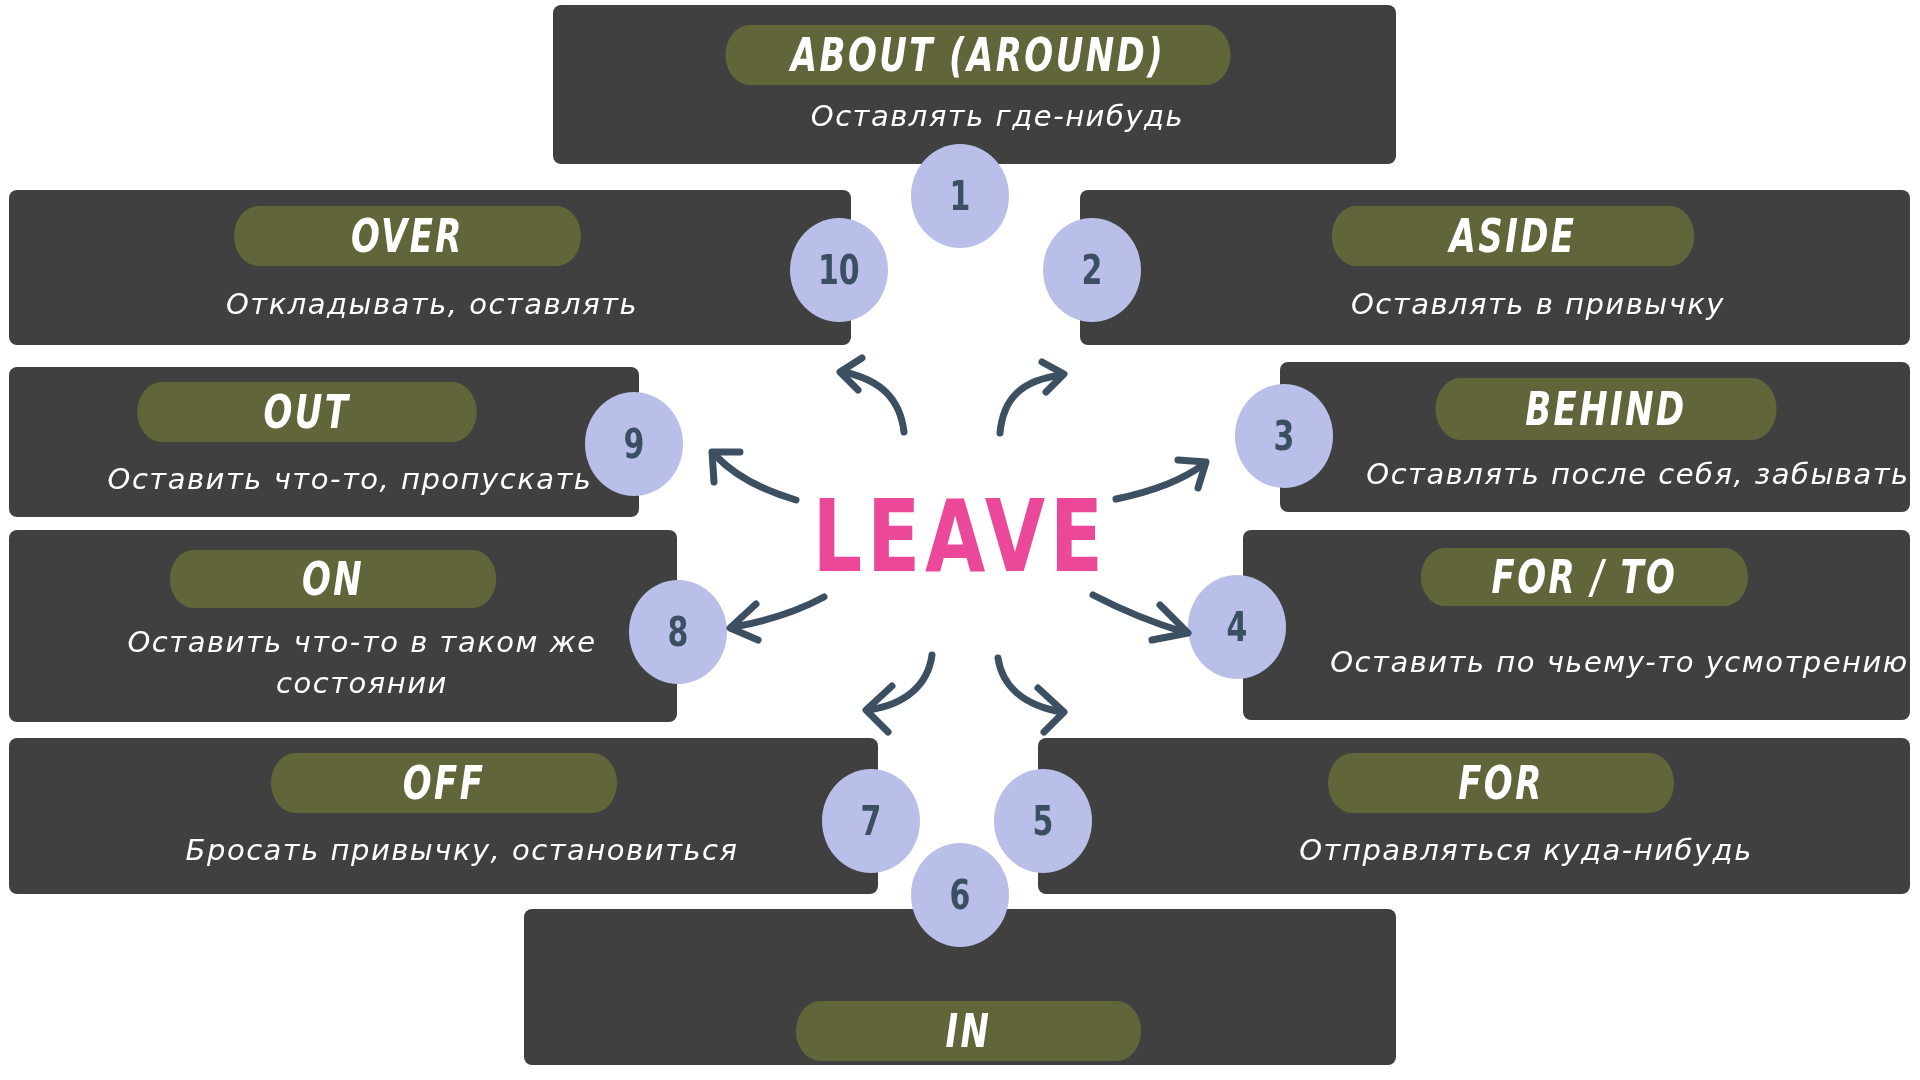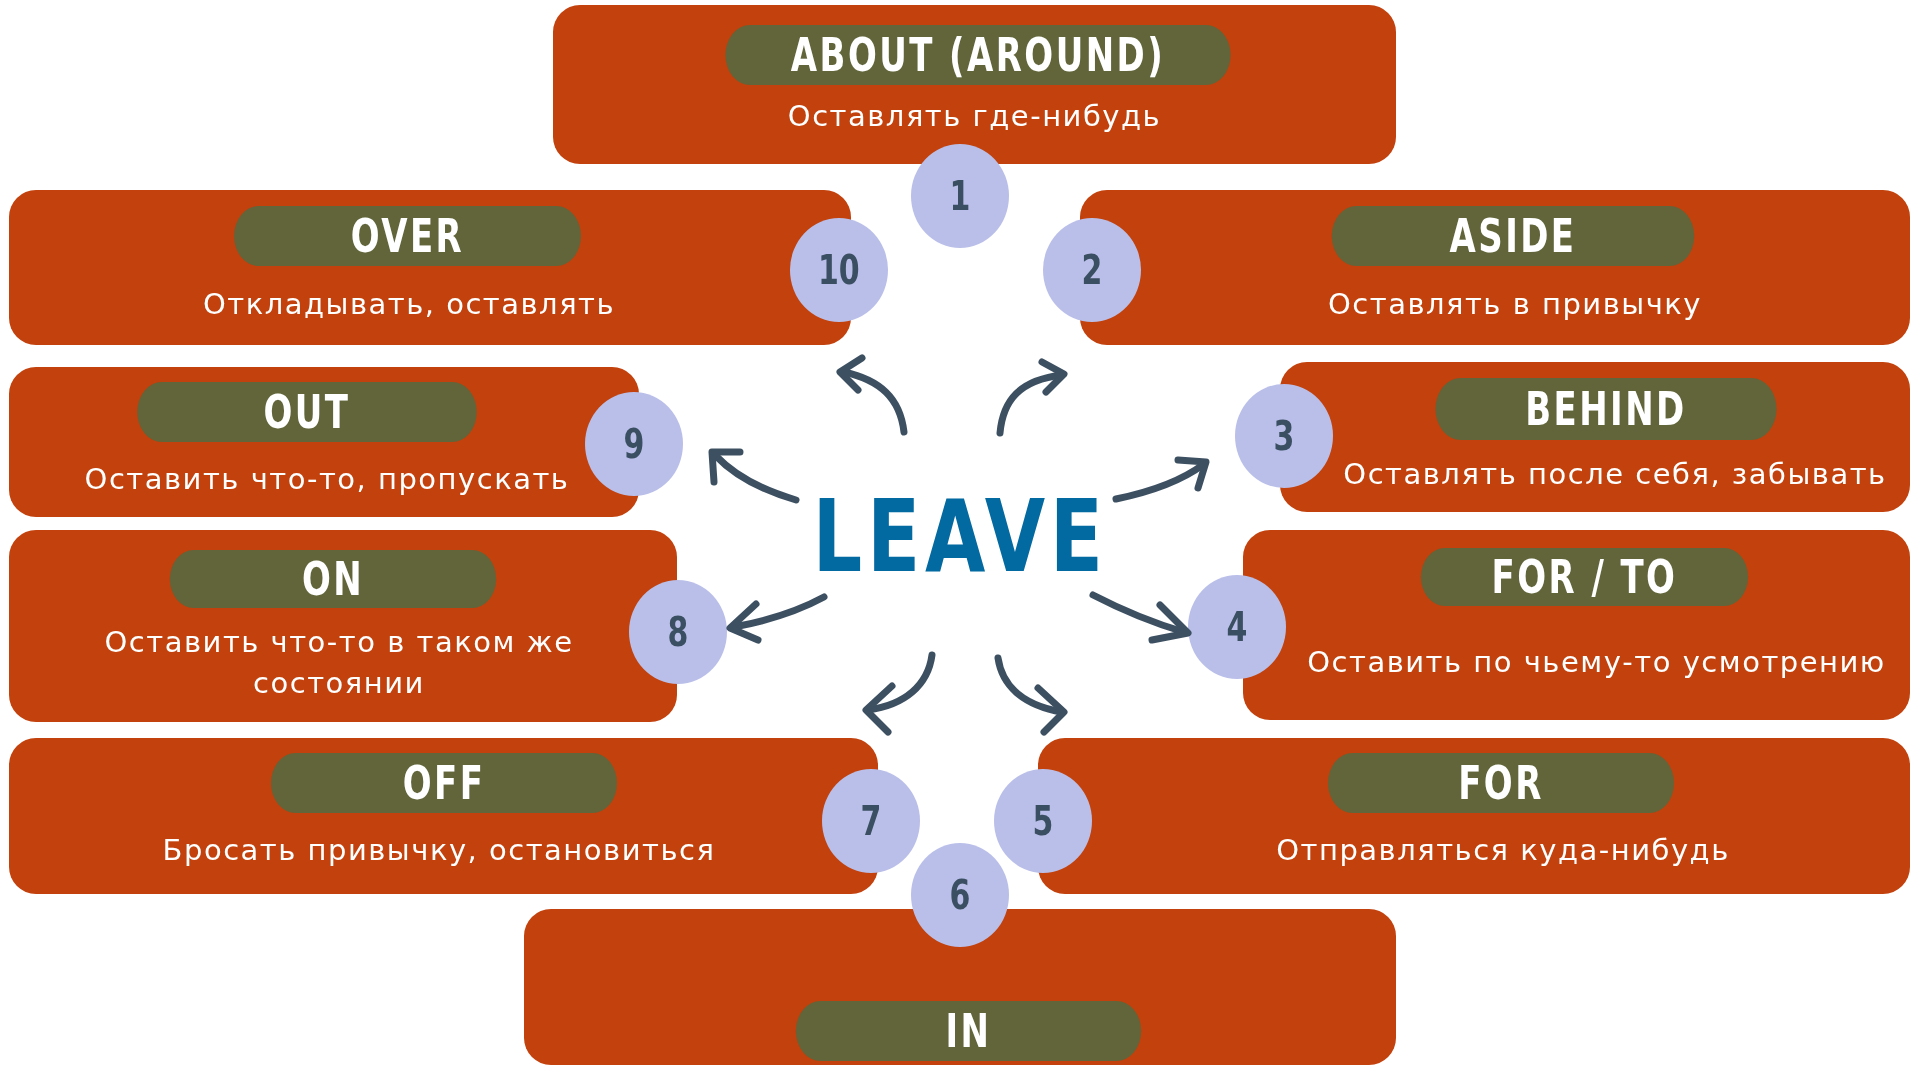--- a/index.html
+++ b/index.html
@@ -1,22 +1,22 @@
 <!DOCTYPE html>
 <html><head>
 <meta charset="utf-8">
 <style>
   html,body{margin:0;padding:0;background:#ffffff;}
   body{width:1920px;height:1080px;position:relative;overflow:hidden;font-family:"DejaVu Sans",sans-serif;}
-  .card{position:absolute;background:#c2410c;border-radius:27px;}
+  .card{position:absolute;background:#404040;border-radius:8px;font-style:italic;}
   .pill{position:absolute;background:#616539;border-radius:32px;color:#ffffff;font-family:"DejaVu Sans Condensed","DejaVu Sans",sans-serif;font-weight:bold;font-size:46px;letter-spacing:3px;display:flex;align-items:center;justify-content:center;transform:scaleX(0.82);}
-  .desc{position:absolute;color:#ffffff;font-family:"DejaVu Sans",sans-serif;font-size:29px;letter-spacing:1.5px;text-align:center;line-height:41px;}
+  .desc{position:absolute;color:#ffffff;font-family:"DejaVu Sans",sans-serif;font-size:29px;letter-spacing:1.5px;text-align:center;line-height:41px;margin-left:23px;}
   .num{position:absolute;width:98px;height:104px;border-radius:50%;background:#babfe9;color:#3b4f62;font-family:"DejaVu Sans",sans-serif;font-weight:bold;font-size:40px;display:flex;align-items:center;justify-content:center;}
   .num span{display:inline-block;transform:scaleX(0.75);}
-  .center{position:absolute;left:820px;top:488px;width:280px;height:96px;color:#0369a1;font-family:"DejaVu Sans",sans-serif;font-weight:bold;font-size:100px;letter-spacing:6px;display:flex;align-items:center;justify-content:center;}
+  .center{position:absolute;left:820px;top:488px;width:280px;height:96px;color:#ec4899;font-family:"DejaVu Sans",sans-serif;font-weight:bold;font-size:100px;letter-spacing:6px;display:flex;align-items:center;justify-content:center;}
   .center span{display:inline-block;transform:scaleX(0.78);}
   svg.arrows{position:absolute;left:0;top:0;width:1920px;height:1080px;pointer-events:none;}
 </style>
 </head>
 <body>
 
 <div class="card" style="left:553px;top:5px;width:843px;height:159px;">
   <div class="pill" style="left:117px;top:20px;width:616px;height:60px;">ABOUT (AROUND)</div>
   <div class="desc" style="left:0;top:91px;width:843px;">Оставлять где-нибудь</div>
 </div>

